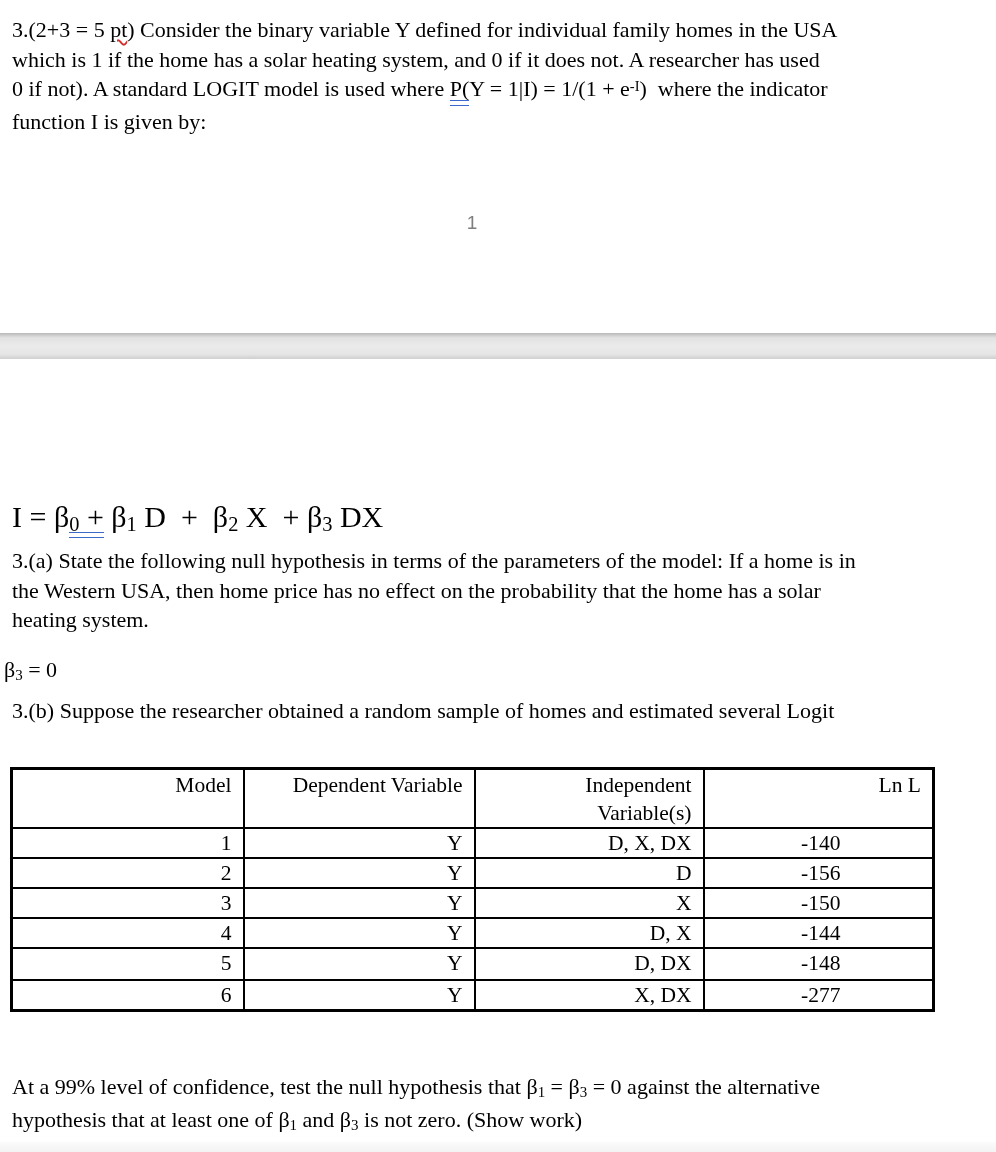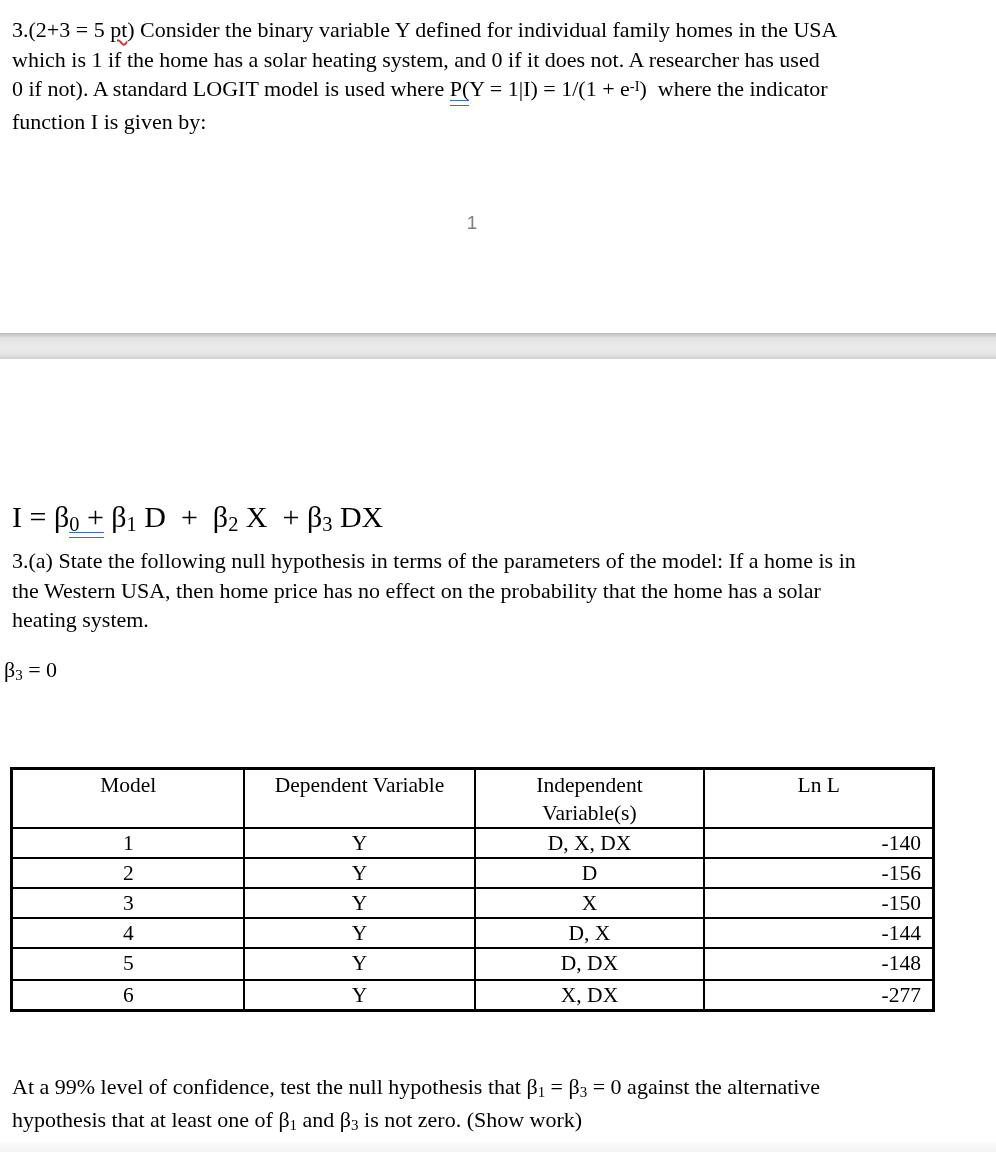--- a/index.html
+++ b/index.html
@@ -34,26 +34,26 @@
   .gram::after {
     content:""; position:absolute; left:0; right:0; bottom:-5px; height:4px;
     border-top:1.6px solid #3a6bc9; border-bottom:1.6px solid #3a6bc9;
   }
   table.results {
     position:absolute; top:767px; left:10px; border-collapse:collapse;
     table-layout:fixed; width:922px; font-size:21.5px;
   }
   table.results { border:3px solid #000; }
   table.results th, table.results td {
-    border:2px solid #000; font-weight:normal; text-align:center;
+    border:2px solid #000; font-weight:normal; text-align:right;
     vertical-align:top; padding:1px 11px 0 12px; overflow:hidden;
   }
   table.results th { height:52px; white-space:pre-line; line-height:28px; }
   table.results td { height:27px; line-height:27px; white-space:pre; }
-  table.results td.num { text-align:right;padding-left:16px; }
+  table.results td.num { text-align:center;padding-left:16px; }
 </style>
 </head>
 <body>
 
 <div class="para" style="top:15px">
   <div class="line"><span>3.(2+3 = 5 </span><span class="spell">pt</span><span>) Consider the binary variable Y defined for individual family homes in the USA</span></div>
   <div class="line">which is 1 if the home has a solar heating system, and 0 if it does not. A researcher has used</div>
   <div class="line"><span>0 if not). A standard LOGIT model is used where </span><span class="gram">P(</span><span>Y = 1|I) = 1/(1 + e</span><span class="sup">-I</span><span>)  where the indicator</span></div>
   <div class="line">function I is given by:</div>
 </div>
@@ -66,20 +66,21 @@
 
 <div class="para" style="top:546px">
   <div class="line">3.(a) State the following null hypothesis in terms of the parameters of the model: If a home is in</div>
   <div class="line">the Western USA, then home price has no effect on the probability that the home has a solar</div>
   <div class="line">heating system.</div>
 </div>
 
 <div class="hypothesis"><span>β</span><span class="sub">3</span><span> = 0</span></div>
 
 <div class="para" style="top:696px">
+  <div class="line">3.(b) Suppose the researcher obtained a random sample of homes and estimated several Logit</div>
 </div>
 
 <table class="results">
   <colgroup>
       <col style="width:232px">
       <col style="width:231px">
       <col style="width:229px">
       <col style="width:230px">
     </colgroup>
   <tbody>

